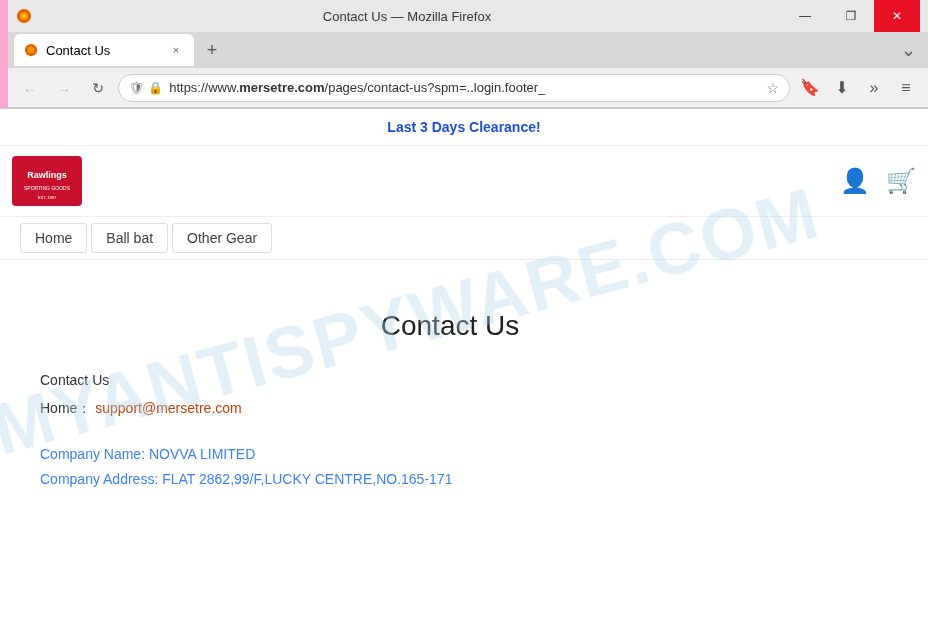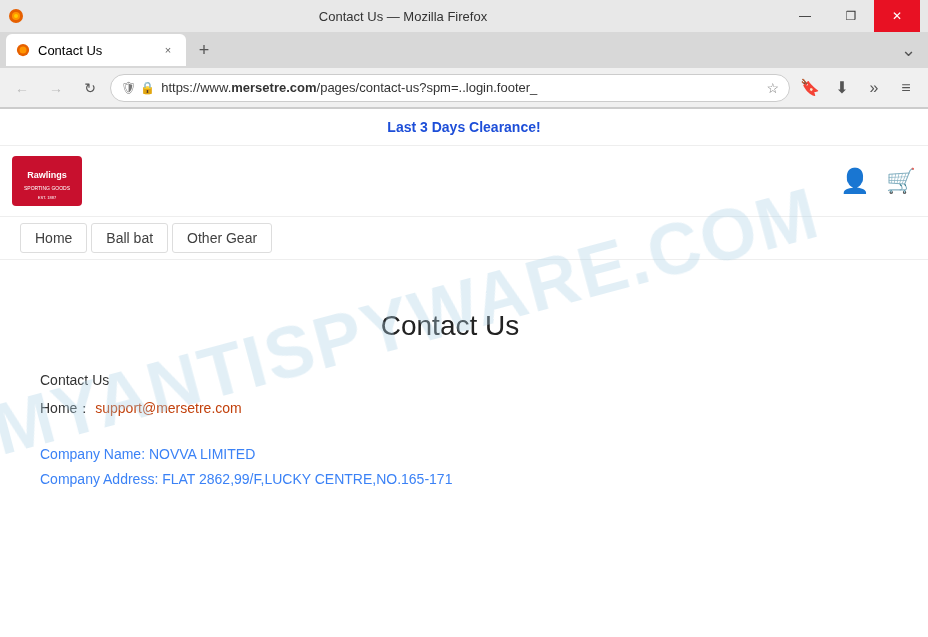--- a/index.html
+++ b/index.html
@@ -3,20 +3,21 @@
   <meta charset="utf-8">
   <style>
     * { margin: 0; padding: 0; box-sizing: border-box; }
     body { font-family: Arial, sans-serif; background: #fff; width: 928px; }
 
     
     .browser-chrome {
       background: #f9a8d4;
       border-bottom: 1px solid #ccc;
       user-select: none;
+      padding-left: 8px;
     }
     .title-bar {
       display: flex;
       align-items: center;
       justify-content: space-between;
       padding: 0 8px;
       height: 32px;
       background: #e8e8e8;
     }
     .title-bar-left { display: flex; align-items: center; gap: 6px; }

